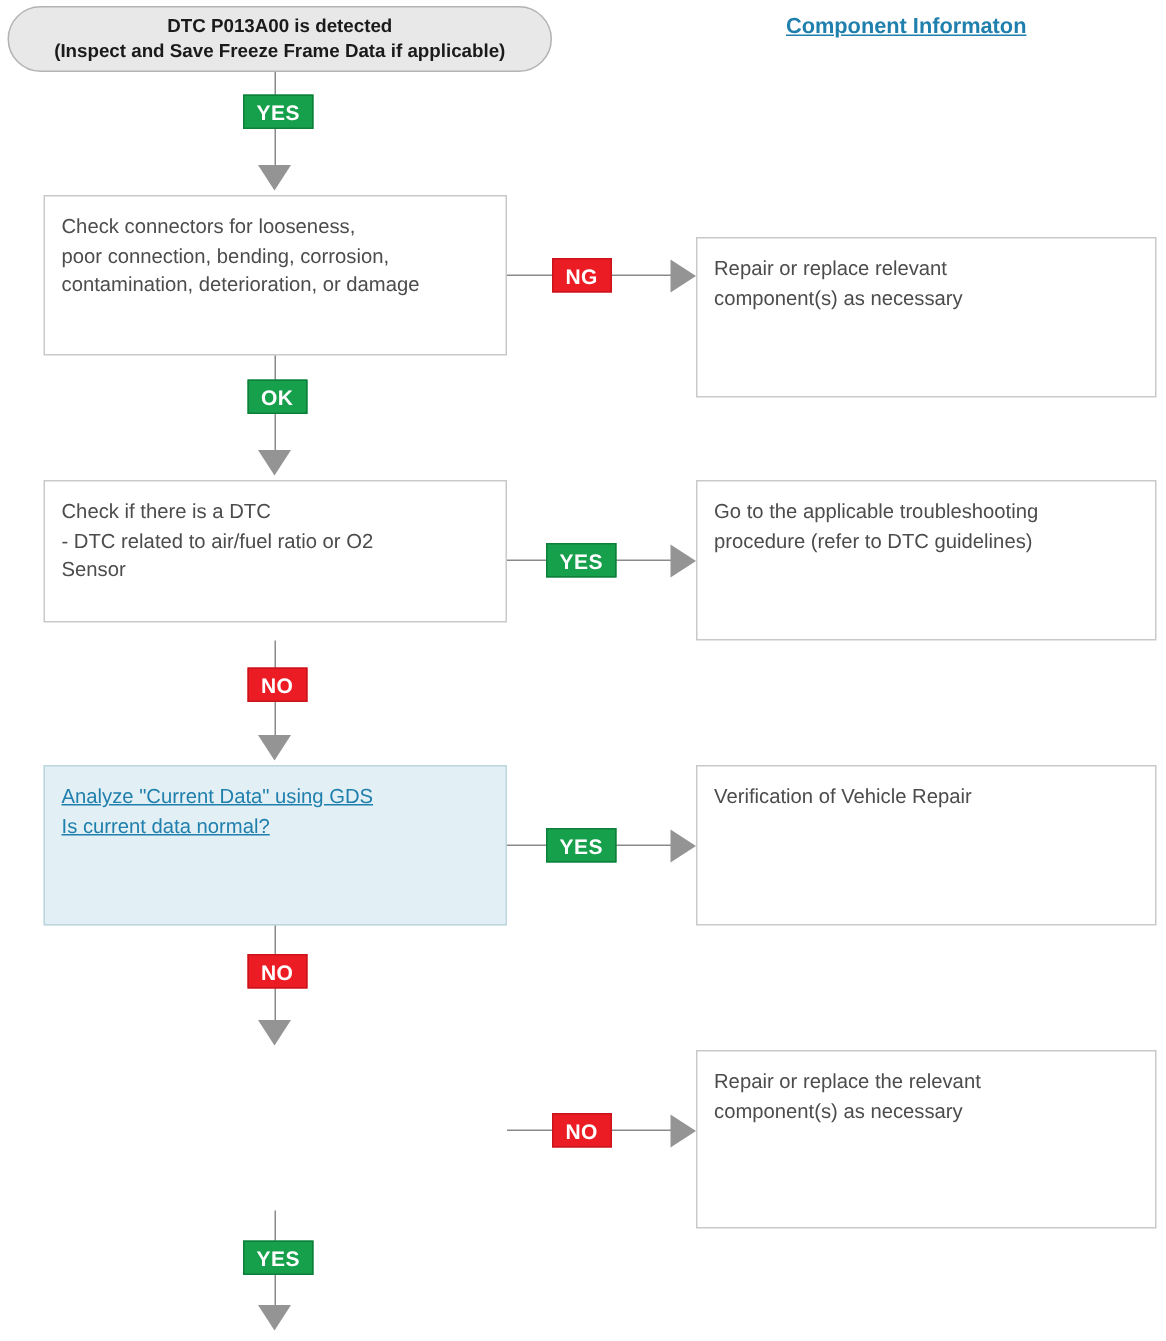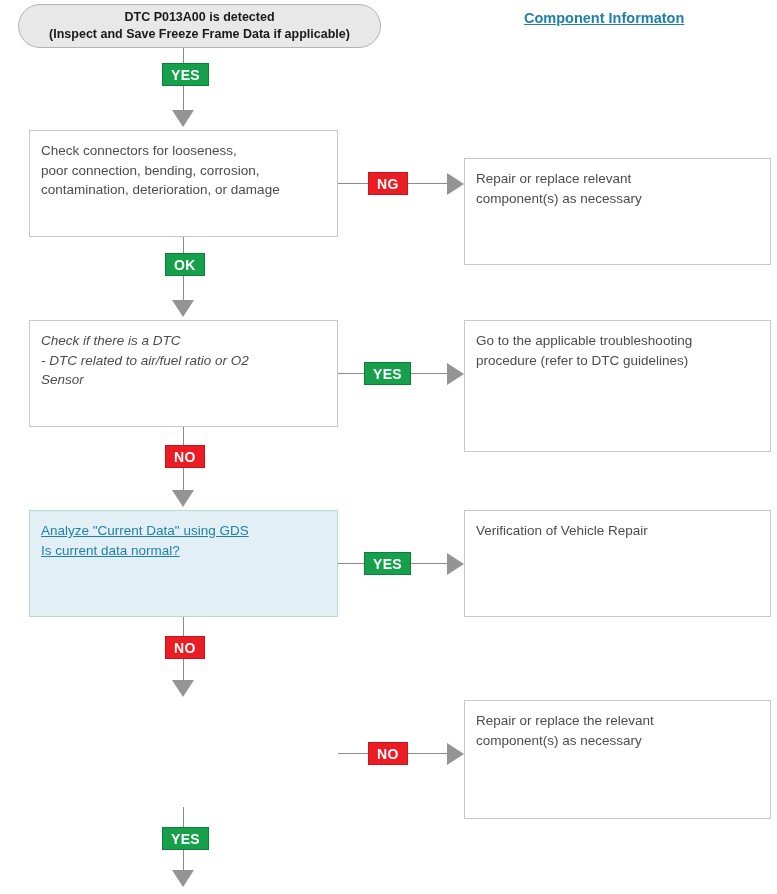--- a/index.html
+++ b/index.html
@@ -15,21 +15,21 @@
     position: relative;
     width: 777px;
     height: 894px;
     background: #ffffff;
     overflow: hidden;
   }
 
   
   .start-box {
     position: absolute;
-    left: 18px;
+    left: 5px;
     top: 4px;
     width: 363px;
     height: 44px;
     box-sizing: border-box;
     background: #e8e8e8;
     border: 1px solid #b3b3b3;
     border-radius: 22px;
     display: flex;
     flex-direction: column;
     align-items: center;
@@ -153,26 +153,26 @@
   </div>
 
   <div class="hline" style="left:338px; top:183px; width:110px;"></div>
   <div class="badge red" style="left:368px; top:172px;">NG</div>
   <div class="arrow-right" style="left:447px; top:173px;"></div>
 
   <div class="vline" style="left:183px; top:237px; height:63px;"></div>
   <div class="badge green" style="left:165px; top:253px;">OK</div>
   <div class="arrow-down" style="left:172px; top:300px;"></div>
 
-  <div class="pbox left" style="top:320px; height:107px;font-style:italic;">
+  <div class="pbox left" style="top:320px; height:95px;">
     <div class="pbox-text">Check if there is a DTC
 - DTC related to air/fuel ratio or O2
 Sensor</div>
   </div>
-  <div class="pbox right" style="top:320px; height:132px;">
+  <div class="pbox right" style="top:320px; height:107px;">
     <div class="pbox-text">Go to the applicable troubleshooting
 procedure (refer to DTC guidelines)</div>
   </div>
   <div class="hline" style="left:338px; top:373px; width:110px;"></div>
   <div class="badge green" style="left:364px; top:362px;">YES</div>
   <div class="arrow-right" style="left:447px; top:363px;"></div>
 
   <div class="vline" style="left:183px; top:427px; height:63px;"></div>
   <div class="badge red" style="left:165px; top:445px;">NO</div>
   <div class="arrow-down" style="left:172px; top:490px;"></div>

